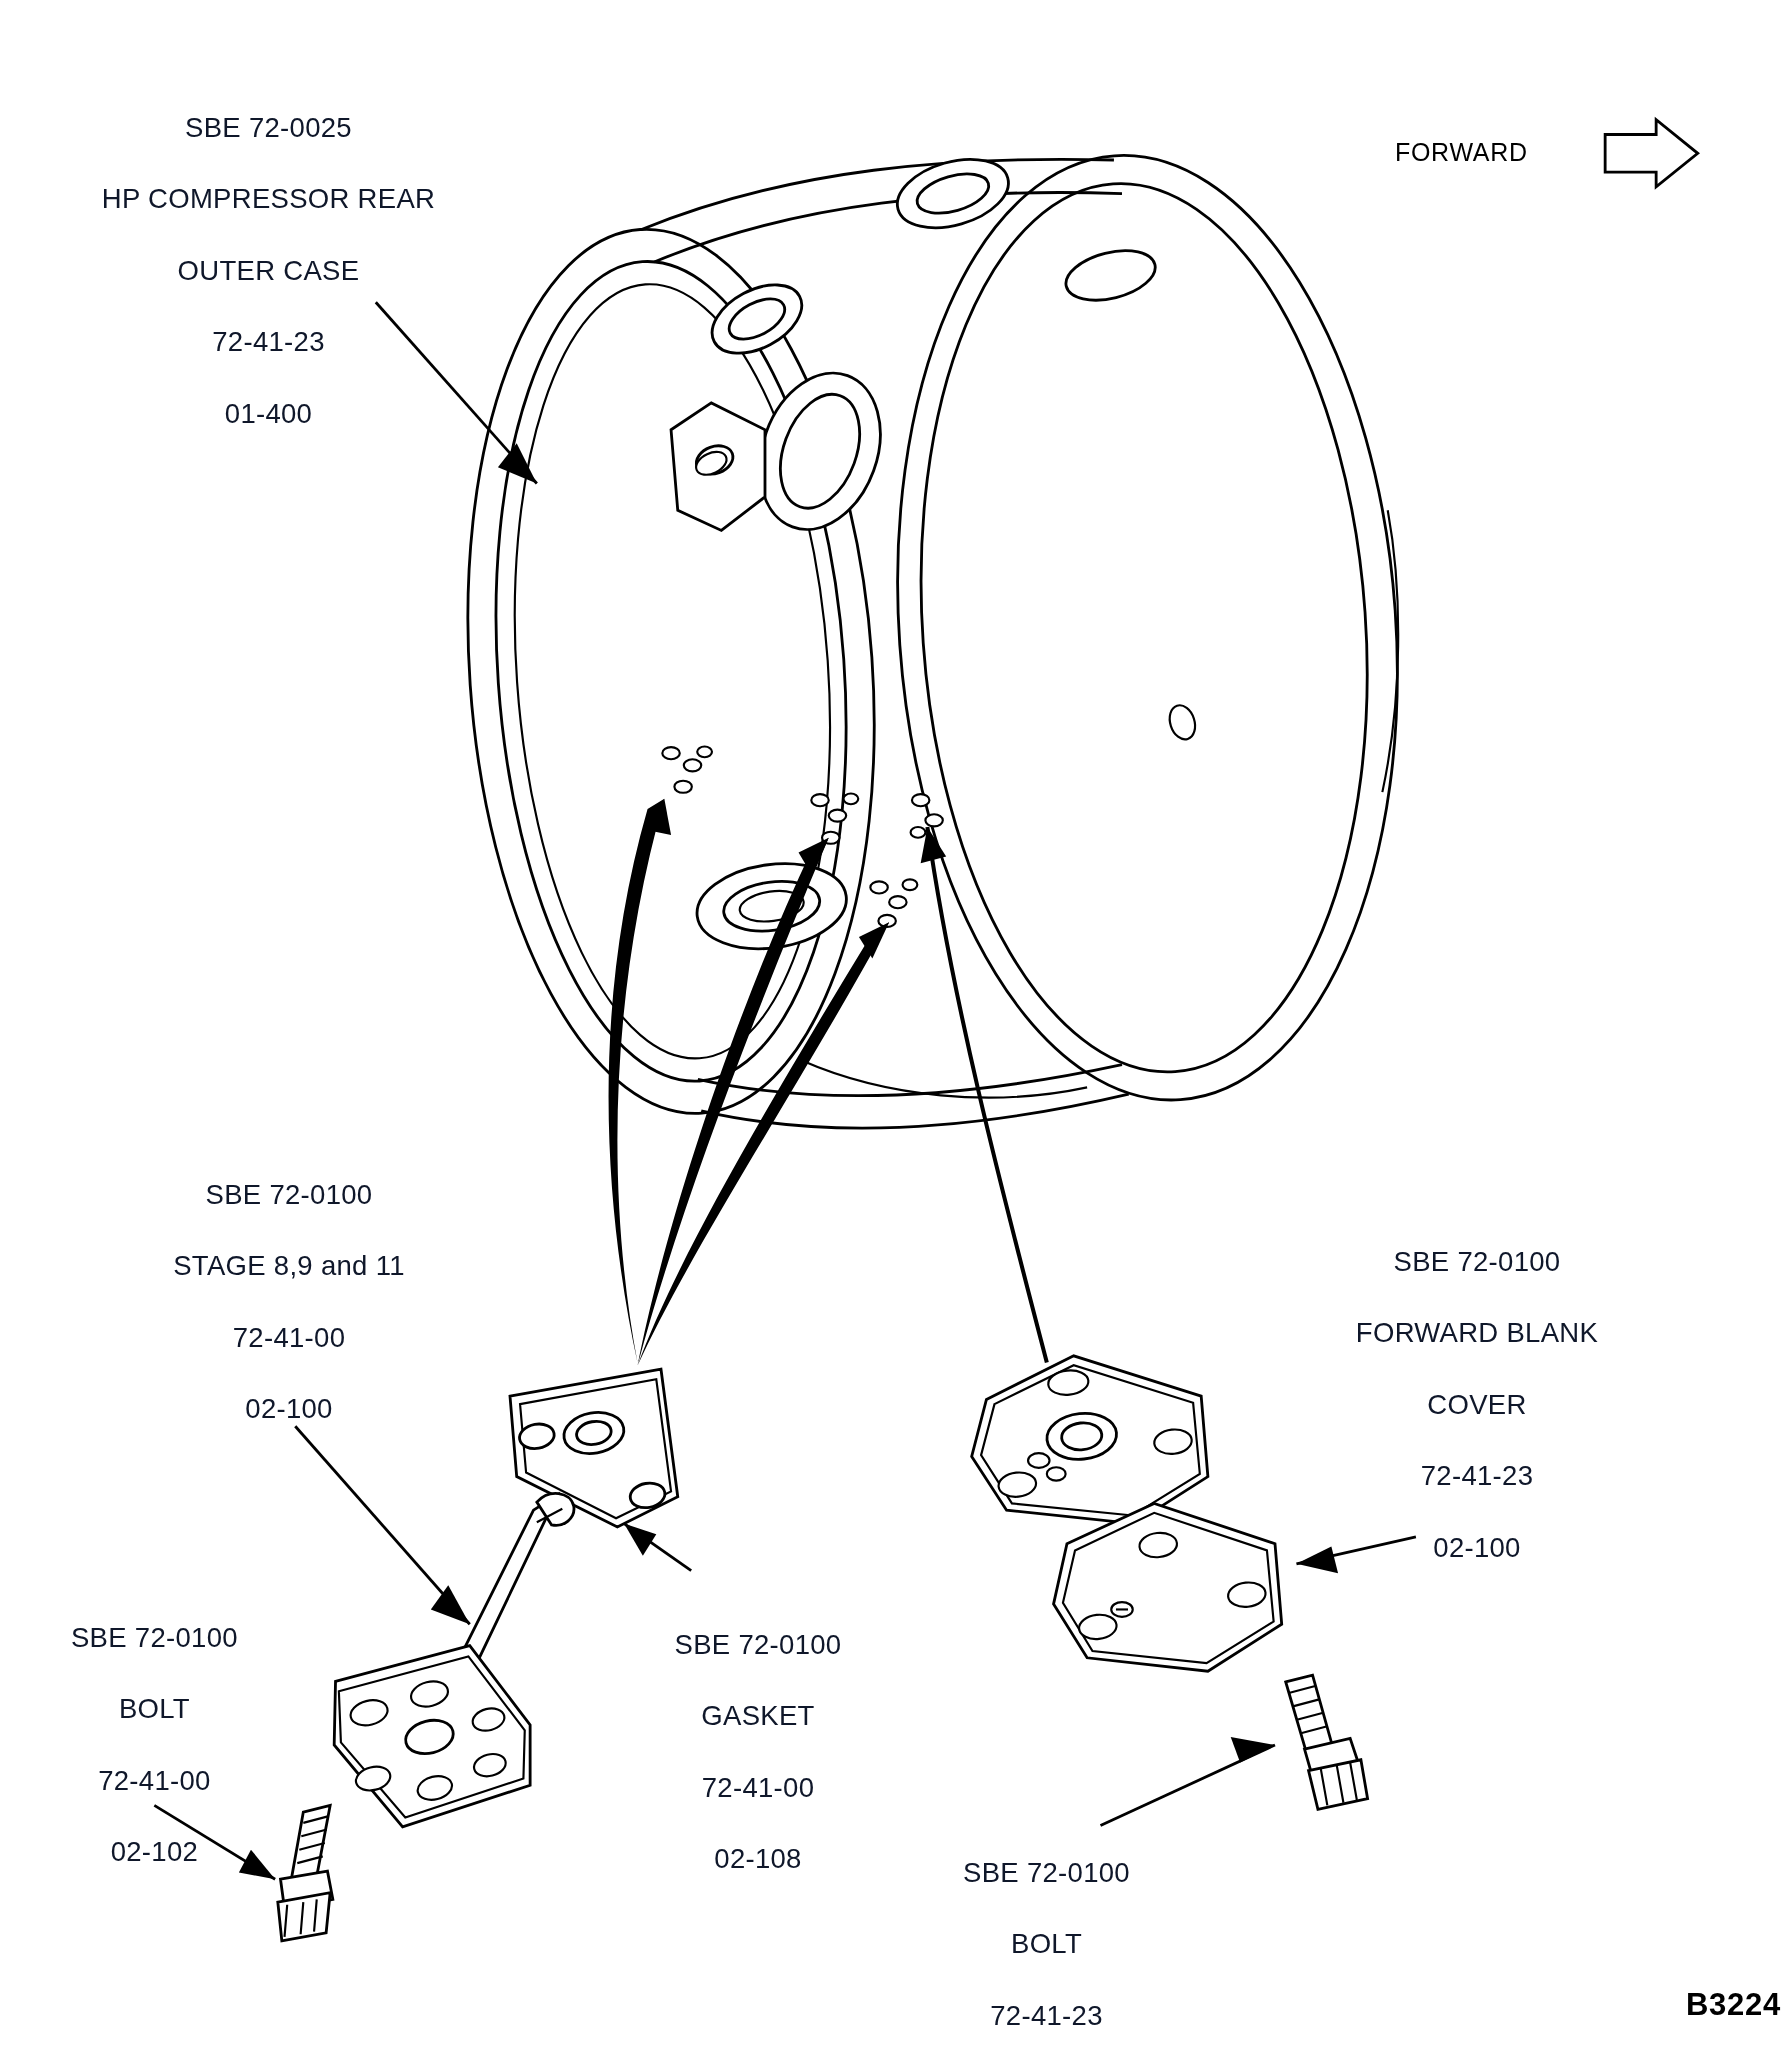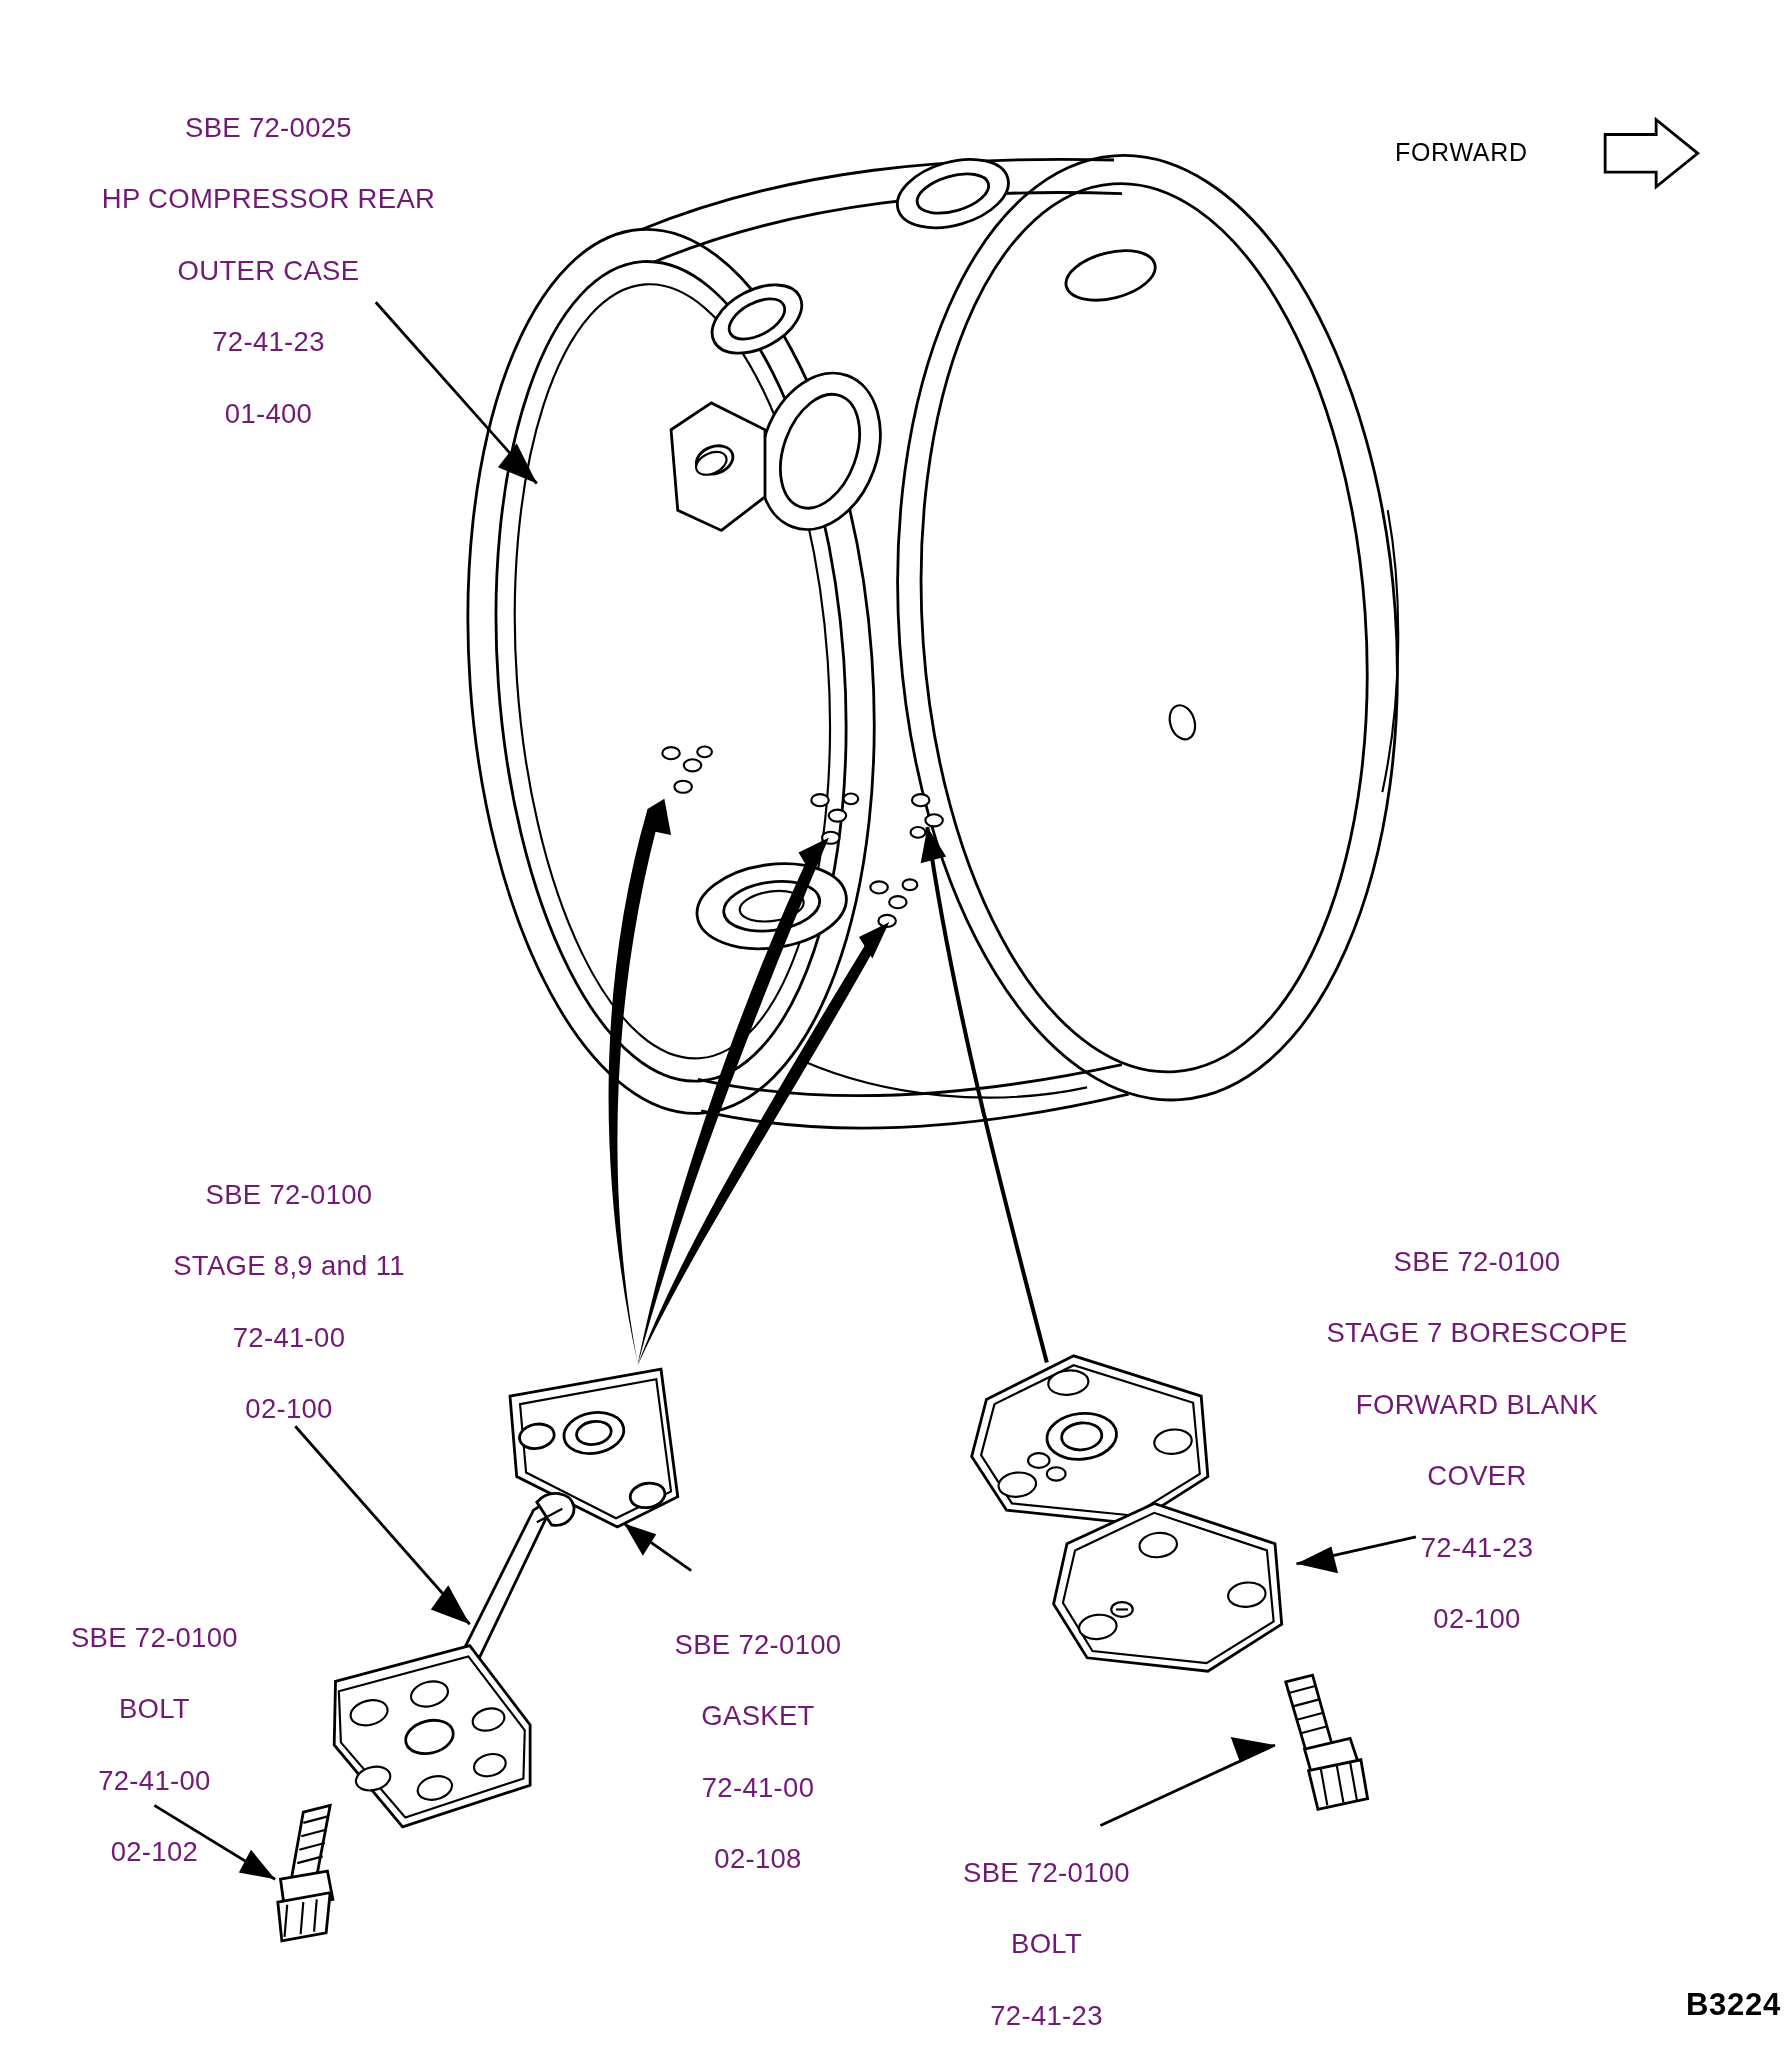--- a/index.html
+++ b/index.html
@@ -18,21 +18,21 @@
     background: #ffffff;
     overflow: hidden;
   }
   .callout {
     position: absolute;
     text-align: center;
     font-size: 27.5px;
     line-height: 1.30;
     letter-spacing: 0.3px;
     white-space: pre-line;
-    color: #701a75;
+    color: #0f172a;
   }
   .callout .line {
     display: block;
   }
   #forward-label {
     position: absolute;
     font-size: 25px;
     letter-spacing: 0.7px;
   }
   #figure-id {
@@ -273,21 +273,20 @@
 
   <div class="callout" style="left:624px; top:1591px; width:268px;">
     <span class="line">SBE 72-0100</span>
     <span class="line">GASKET</span>
     <span class="line">72-41-00</span>
     <span class="line">02-108</span>
   </div>
 
   <div class="callout" style="left:1269px; top:1208px; width:416px;">
     <span class="line">SBE 72-0100</span>
-    <span class="line">STAGE 7 BORESCOPE</span>
     <span class="line">FORWARD BLANK</span>
     <span class="line">COVER</span>
     <span class="line">72-41-23</span>
     <span class="line">02-100</span>
   </div>
 
   <div class="callout" style="left:899px; top:1819px; width:295px;">
     <span class="line">SBE 72-0100</span>
     <span class="line">BOLT</span>
     <span class="line">72-41-23</span>

